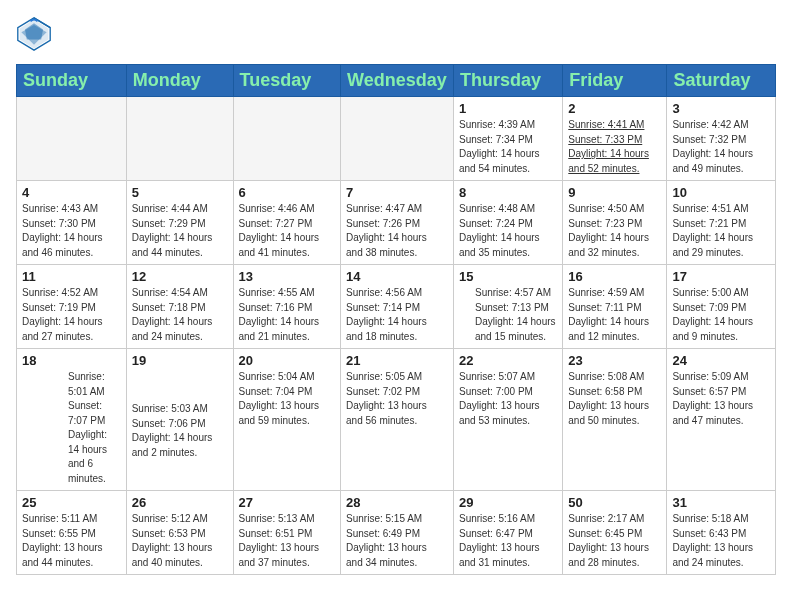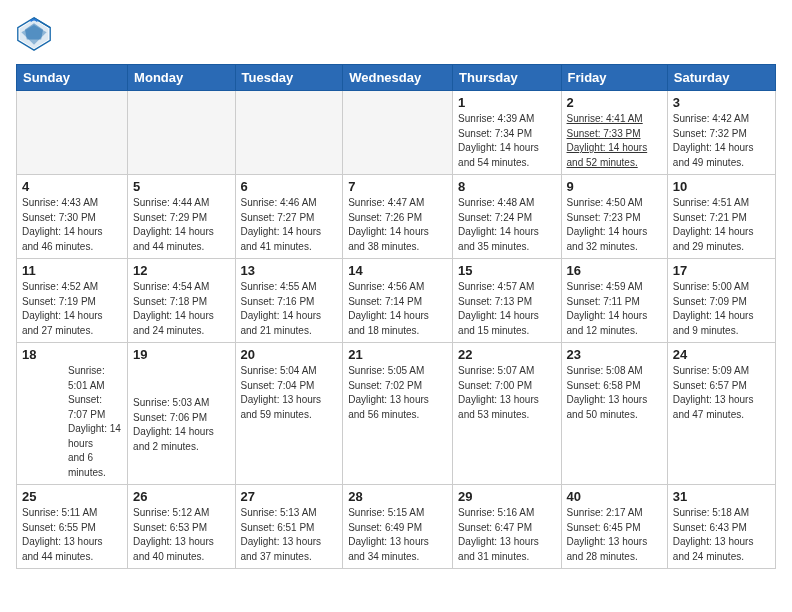--- a/index.html
+++ b/index.html
@@ -53,24 +53,24 @@
       font-size: 16px;
       color: #444;
     }
     .calendar {
       width: 100%;
       border-collapse: collapse;
       border: 1px solid #ccc;
     }
     .calendar th {
       background: #2a6ab5;
-      color: #ffffff;
+      color: #86efac;
       text-align: left;
       padding: 5px 6px;
-      font-size: 13px;
+      font-size: 18px;
       border: 1px solid #1a5aa0;
     }
     .calendar td {
       border: 1px solid #ccc;
       vertical-align: top;
       padding: 4px 5px;
       width: 113px;
       min-height: 80px;
       font-size: 10.5px;
       color: #222;
@@ -230,21 +230,21 @@
         </td>
         <td>
           <span class="day-num">14</span>
           <div class="day-info" style="white-space: pre-line;">Sunrise: 4:56 AM
 Sunset: 7:14 PM
 Daylight: 14 hours
 and 18 minutes.</div>
         </td>
         <td>
           <span class="day-num">15</span>
-          <div class="day-info" style="white-space: pre-line;">Sunrise: 4:57 AM
+          <div class="day-info" style="white-space: pre-line; margin-left: 16px;">Sunrise: 4:57 AM
 Sunset: 7:13 PM
 Daylight: 14 hours
 and 15 minutes.</div>
         </td>
         <td>
           <span class="day-num">16</span>
           <div class="day-info" style="white-space: pre-line;">Sunrise: 4:59 AM
 Sunset: 7:11 PM
 Daylight: 14 hours
 and 12 minutes.</div>
@@ -338,21 +338,21 @@
 and 34 minutes.</div>
         </td>
         <td>
           <span class="day-num">29</span>
           <div class="day-info" style="white-space: pre-line;">Sunrise: 5:16 AM
 Sunset: 6:47 PM
 Daylight: 13 hours
 and 31 minutes.</div>
         </td>
         <td>
-          <span class="day-num">40</span>
+          <span class="day-num">50</span>
           <div class="day-info" style="white-space: pre-line;">Sunrise: 2:17 AM
 Sunset: 6:45 PM
 Daylight: 13 hours
 and 28 minutes.</div>
         </td>
         <td>
           <span class="day-num">31</span>
           <div class="day-info" style="white-space: pre-line;">Sunrise: 5:18 AM
 Sunset: 6:43 PM
 Daylight: 13 hours

